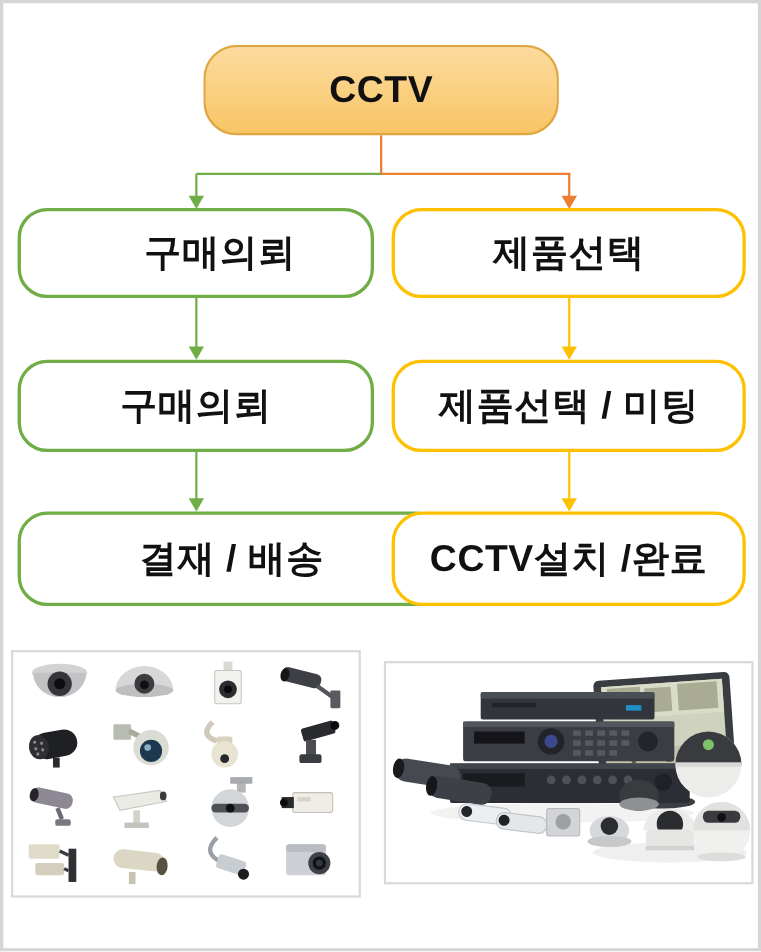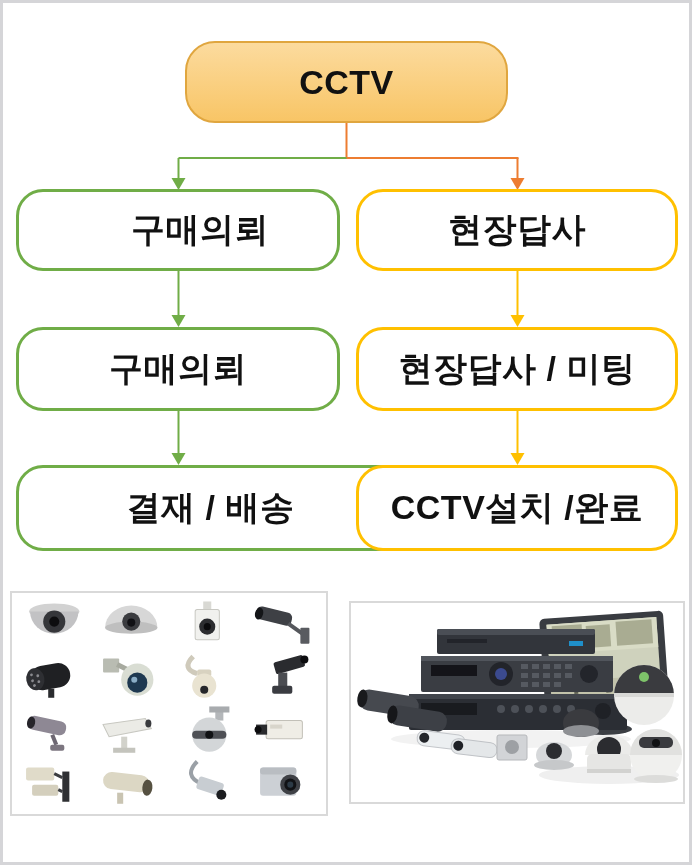--- a/index.html
+++ b/index.html
@@ -30,21 +30,21 @@
     background:linear-gradient(180deg,var(--root-fill-top,#fcdb9e),var(--root-fill-bottom,#f8c566));
     border-radius:30px;
   }
   .node-green{border:3px solid var(--green,#70ad47);}
   .node-gold{border:3px solid var(--gold,#ffc000);}
   .node-l1{left:13px;top:186px;width:324px;height:82px;padding-left:44px;}
   .node-l2{left:13px;top:324px;width:324px;height:84px;}
   .node-l3{left:13px;top:462px;width:389px;height:86px;}
   .node-r1{left:353px;top:186px;width:322px;height:82px;}
   .node-r2{left:353px;top:324px;width:322px;height:84px;}
-  .node-r3{left:353px;top:462px;width:322px;height:86px;}
+  .node-r3{left:353px;top:462px;width:322px;height:86px;border-radius:28px;}
   .connectors{position:absolute;left:0;top:0;pointer-events:none;}
 
   .photo{position:absolute;box-sizing:border-box;background:#fff;}
   .photo-left{
     left:7px;top:588px;width:318px;height:225px;
     border:2px solid var(--photo-border,#d9d9d9);
     padding:6px;
   }
   .photo-right{
     left:346px;top:598px;width:336px;height:203px;
@@ -97,24 +97,24 @@
     <span>구매의뢰</span>
   </div>
   <div class="node node-green node-l2">
     <span>구매의뢰</span>
   </div>
   <div class="node node-green node-l3">
     <span>결재 / 배송</span>
   </div>
 
   <div class="node node-gold node-r1">
-    <span>현장답사</span>
+    <span>제품선택</span>
   </div>
   <div class="node node-gold node-r2">
-    <span>현장답사 / 미팅</span>
+    <span>제품선택 / 미팅</span>
   </div>
   <div class="node node-gold node-r3">
     <span>CCTV설치 /완료</span>
   </div>
 
   <div class="photo photo-left">
     <div class="cam-grid" id="camera-grid">
         <div class="cam-cell">
           <svg viewBox="0 0 72 48" preserveAspectRatio="xMidYMid meet">
             <ellipse cx="36" cy="12" rx="25" ry="8" fill="#d2d2d2"></ellipse>

